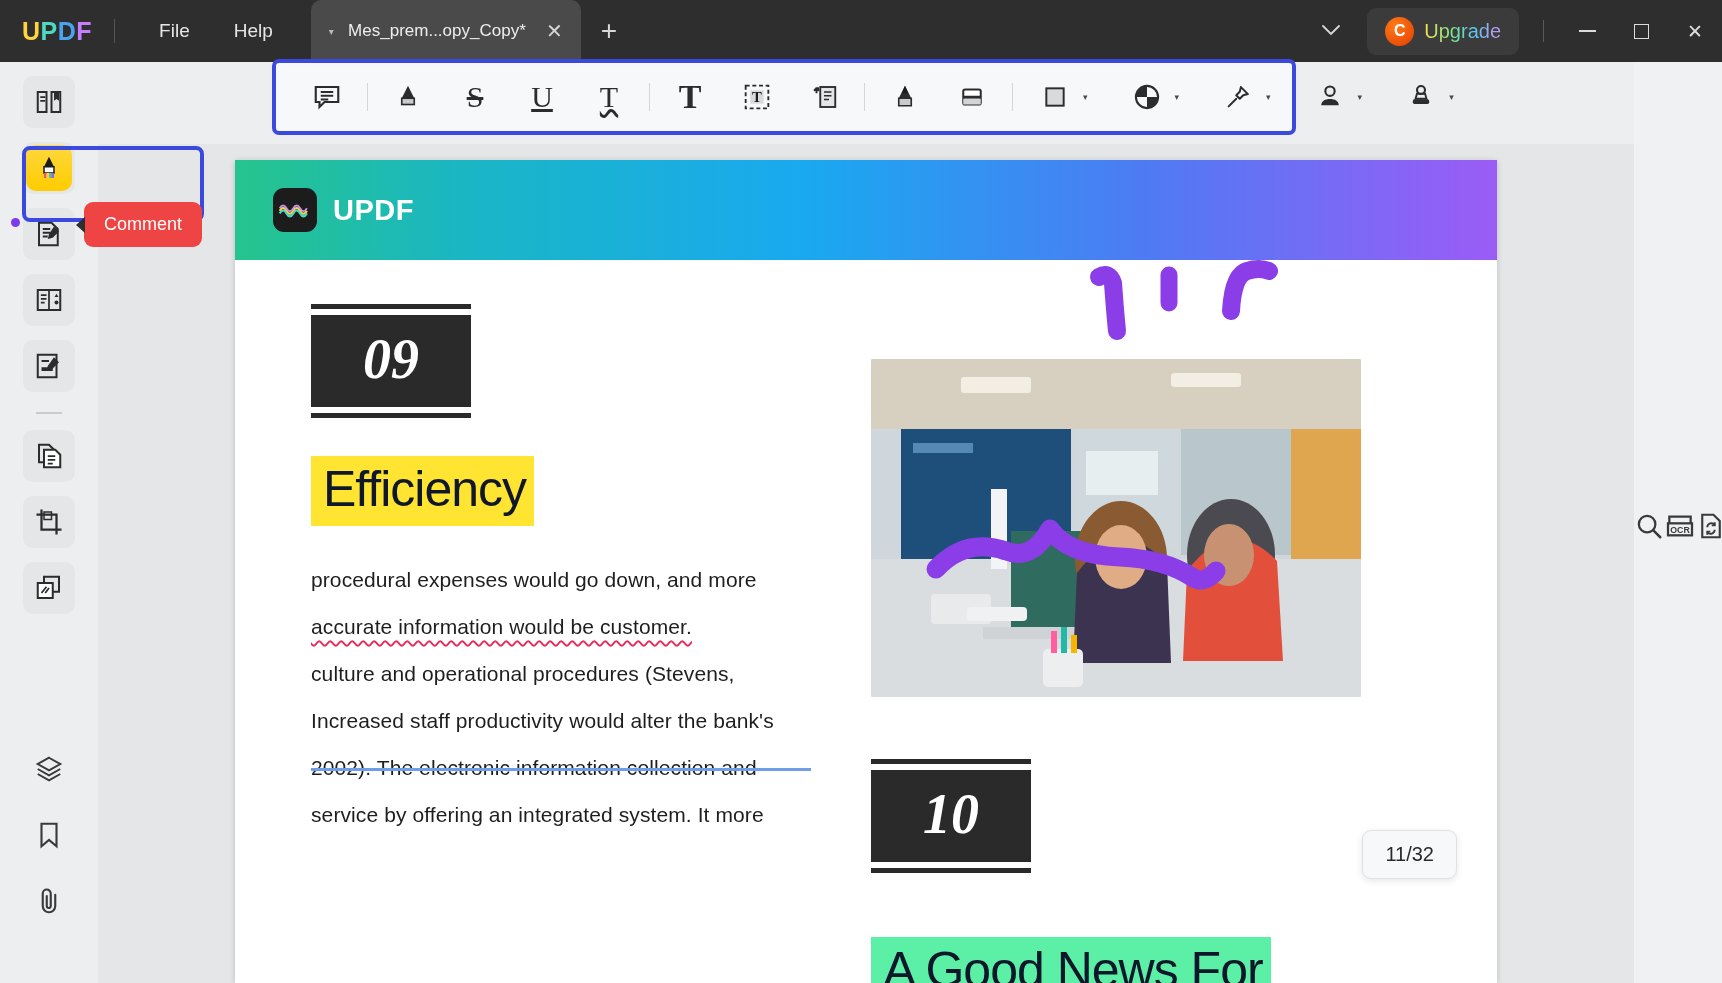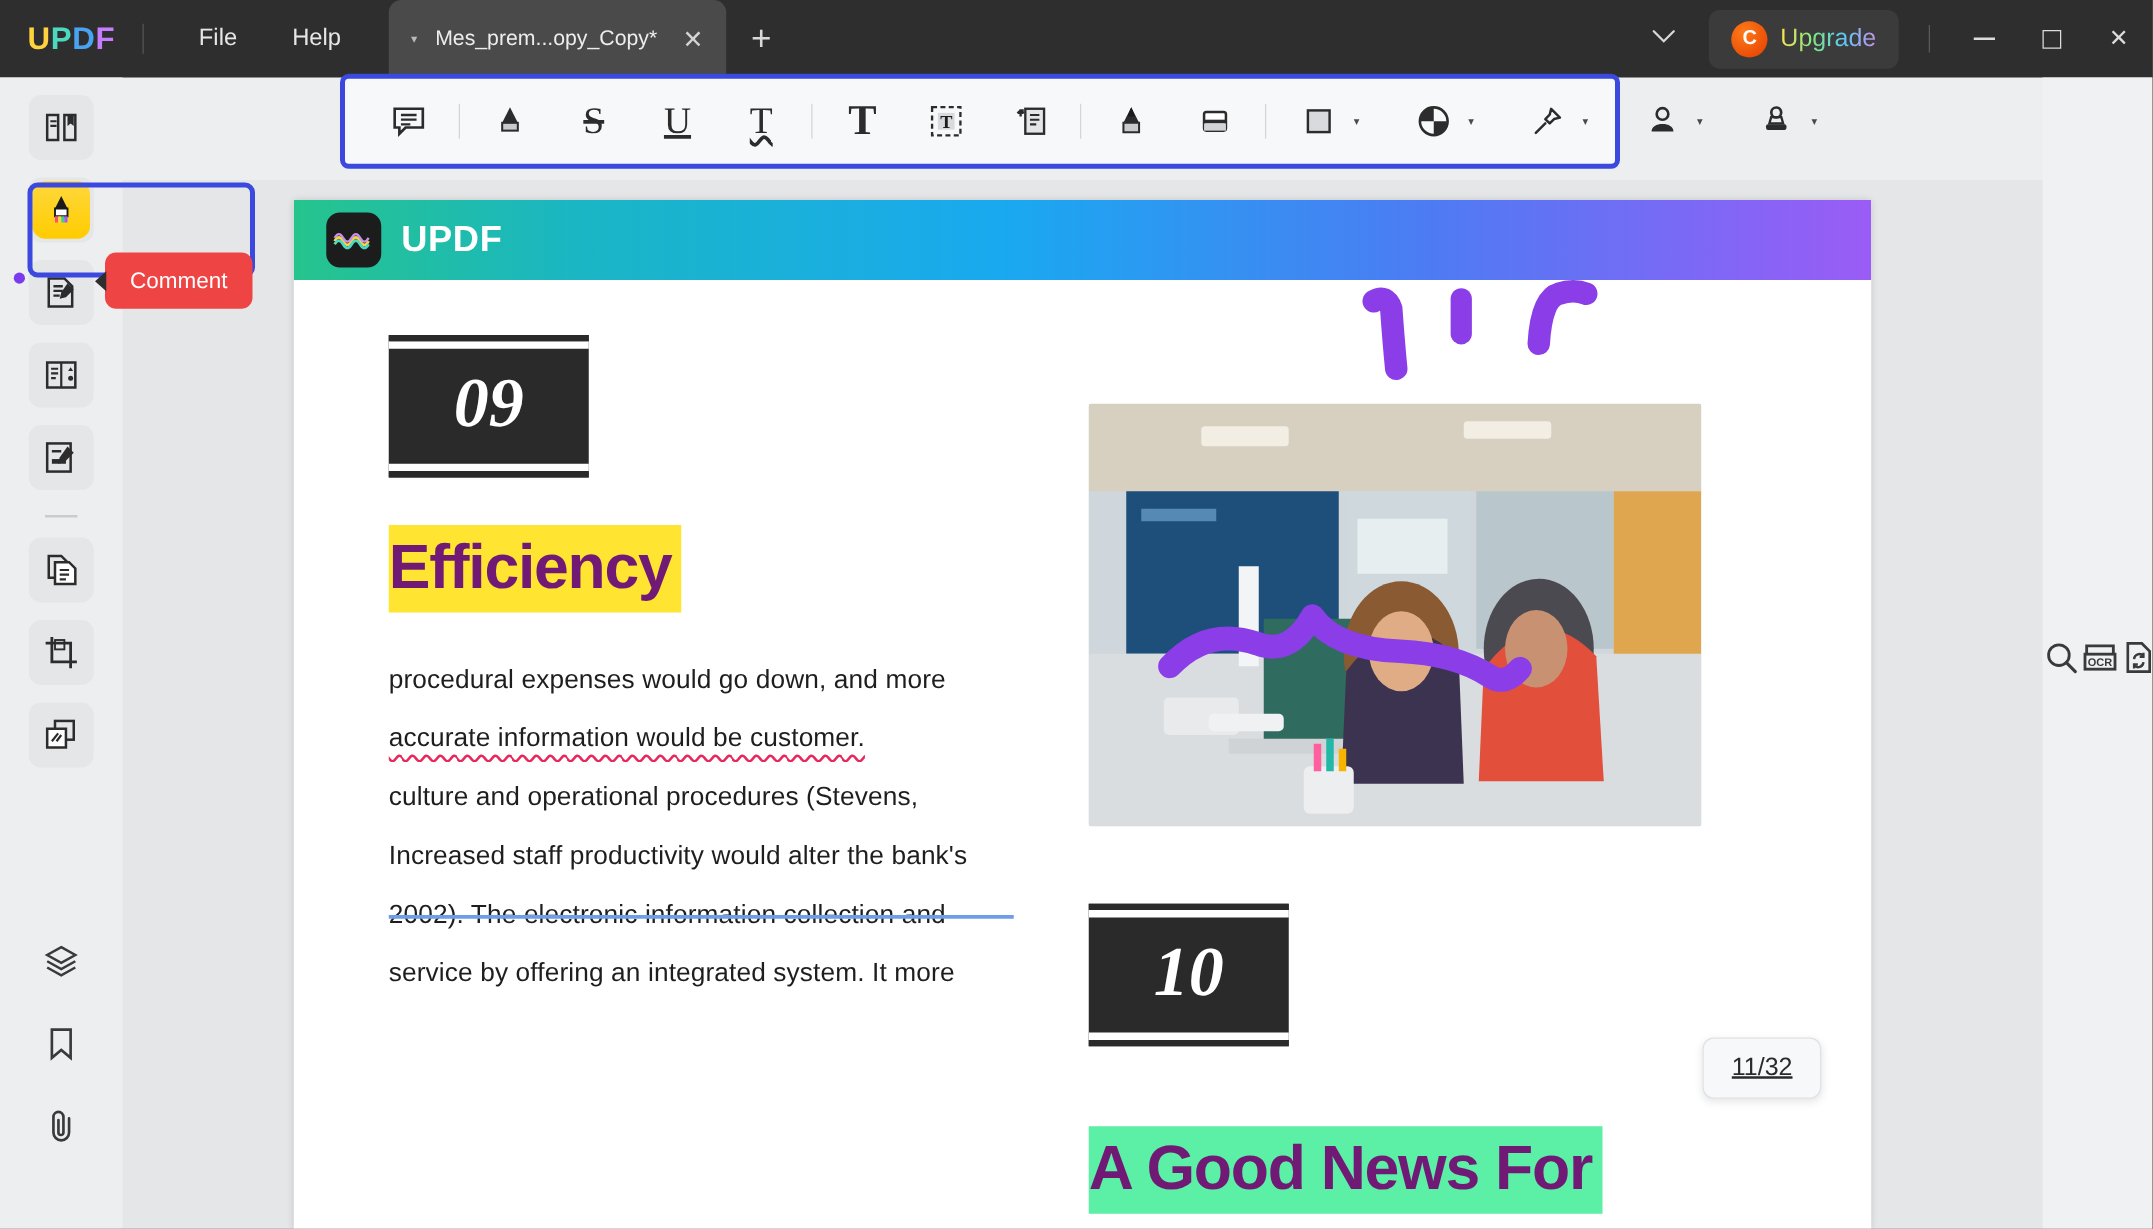--- a/index.html
+++ b/index.html
@@ -131,44 +131,44 @@
   
   .doc-viewport {
     flex:1; background:#e4e6e8; position:relative; overflow:hidden;
     display:flex; justify-content:center;
   }
   .page {
     width:1262px; background:#fff; margin-top:16px; position:relative;
     box-shadow:0 1px 6px rgba(0,0,0,.18); overflow:hidden;
   }
   .page-banner {
-    height:64px; width:100%;
+    height:100px; width:100%;
     background: linear-gradient(90deg,#26c48c 0%, #1ab6c4 18%, #19a9f0 45%, #4d7bf3 72%, #9b5cf6 100%);
-    display:flex; align-items:center; padding-left:26px;
+    display:flex; align-items:center; padding-left:38px;
   }
   .banner-logo {
     width:44px; height:44px; border-radius:11px; background:#1c1c1c;
     display:flex; align-items:center; justify-content:center; margin-right:16px;
   }
   .banner-text { color:#fff; font-size:29px; font-weight:bold; letter-spacing:0.5px; }
 
   .page-cols { display:flex; padding:44px 76px 0 76px; gap:60px; }
   .col-left { width:500px; flex:none; }
   .col-right { flex:1; position:relative; }
 
   .num-badge {
     width:160px; background:#2a2a2a; color:#fff;
     font-family:"Liberation Serif", serif; font-style:italic; font-weight:bold;
     font-size:56px; text-align:center; padding:18px 0 22px 0;
     border-top:5px solid #2a2a2a; border-bottom:5px solid #2a2a2a;
     box-shadow: inset 0 6px 0 #fff, inset 0 -6px 0 #fff;
   }
   .title-hl {
-    display:inline-block; margin-top:38px; font-size:50px; font-weight:bold;
-    background:#ffe431; color:#701a75; padding:4px 8px 8px 0; letter-spacing:-1px;
+    display:inline-block; margin-top:38px; font-size:50px; font-weight:normal;
+    background:#ffe431; color:#0f172a; padding:4px 8px 8px 12px; letter-spacing:-1px;
   }
   .title-hl.green { background:#5bf0a5; }
   .body-p {
     margin-top:30px; font-size:21px; line-height:47px;
     color:#1e1e1e; text-align:justify; letter-spacing:0.1px;
   }
   .sq-underline {
     text-decoration: underline wavy #e8275a; text-decoration-thickness:2px;
     text-underline-offset:6px;
   }
@@ -182,21 +182,20 @@
     position:relative; width:490px; height:338px; margin-top:55px;
     background:#cfd4d8; overflow:hidden; border-radius:2px;
   }
   .ink { position:absolute; pointer-events:none; }
 
   .page-badge {
     position:absolute; right:40px; bottom:104px;
     background:#f7f8f9; border:1px solid #dfe2e5; border-radius:9px;
     padding:12px 22px; font-size:20px; color:#2a2a2a;
     box-shadow:0 2px 7px rgba(0,0,0,.10);
-    text-decoration:underline;
   }
 
   
   .right-rail {
     width:88px; background:#f0f1f3; display:flex; flex-direction:row;
     align-items:center; padding-top:14px; flex:none;
   }
   .rrail-btn {
     width:52px; height:52px; border-radius:10px; margin-bottom:8px;
     display:flex; align-items:center; justify-content:center; cursor:pointer;

